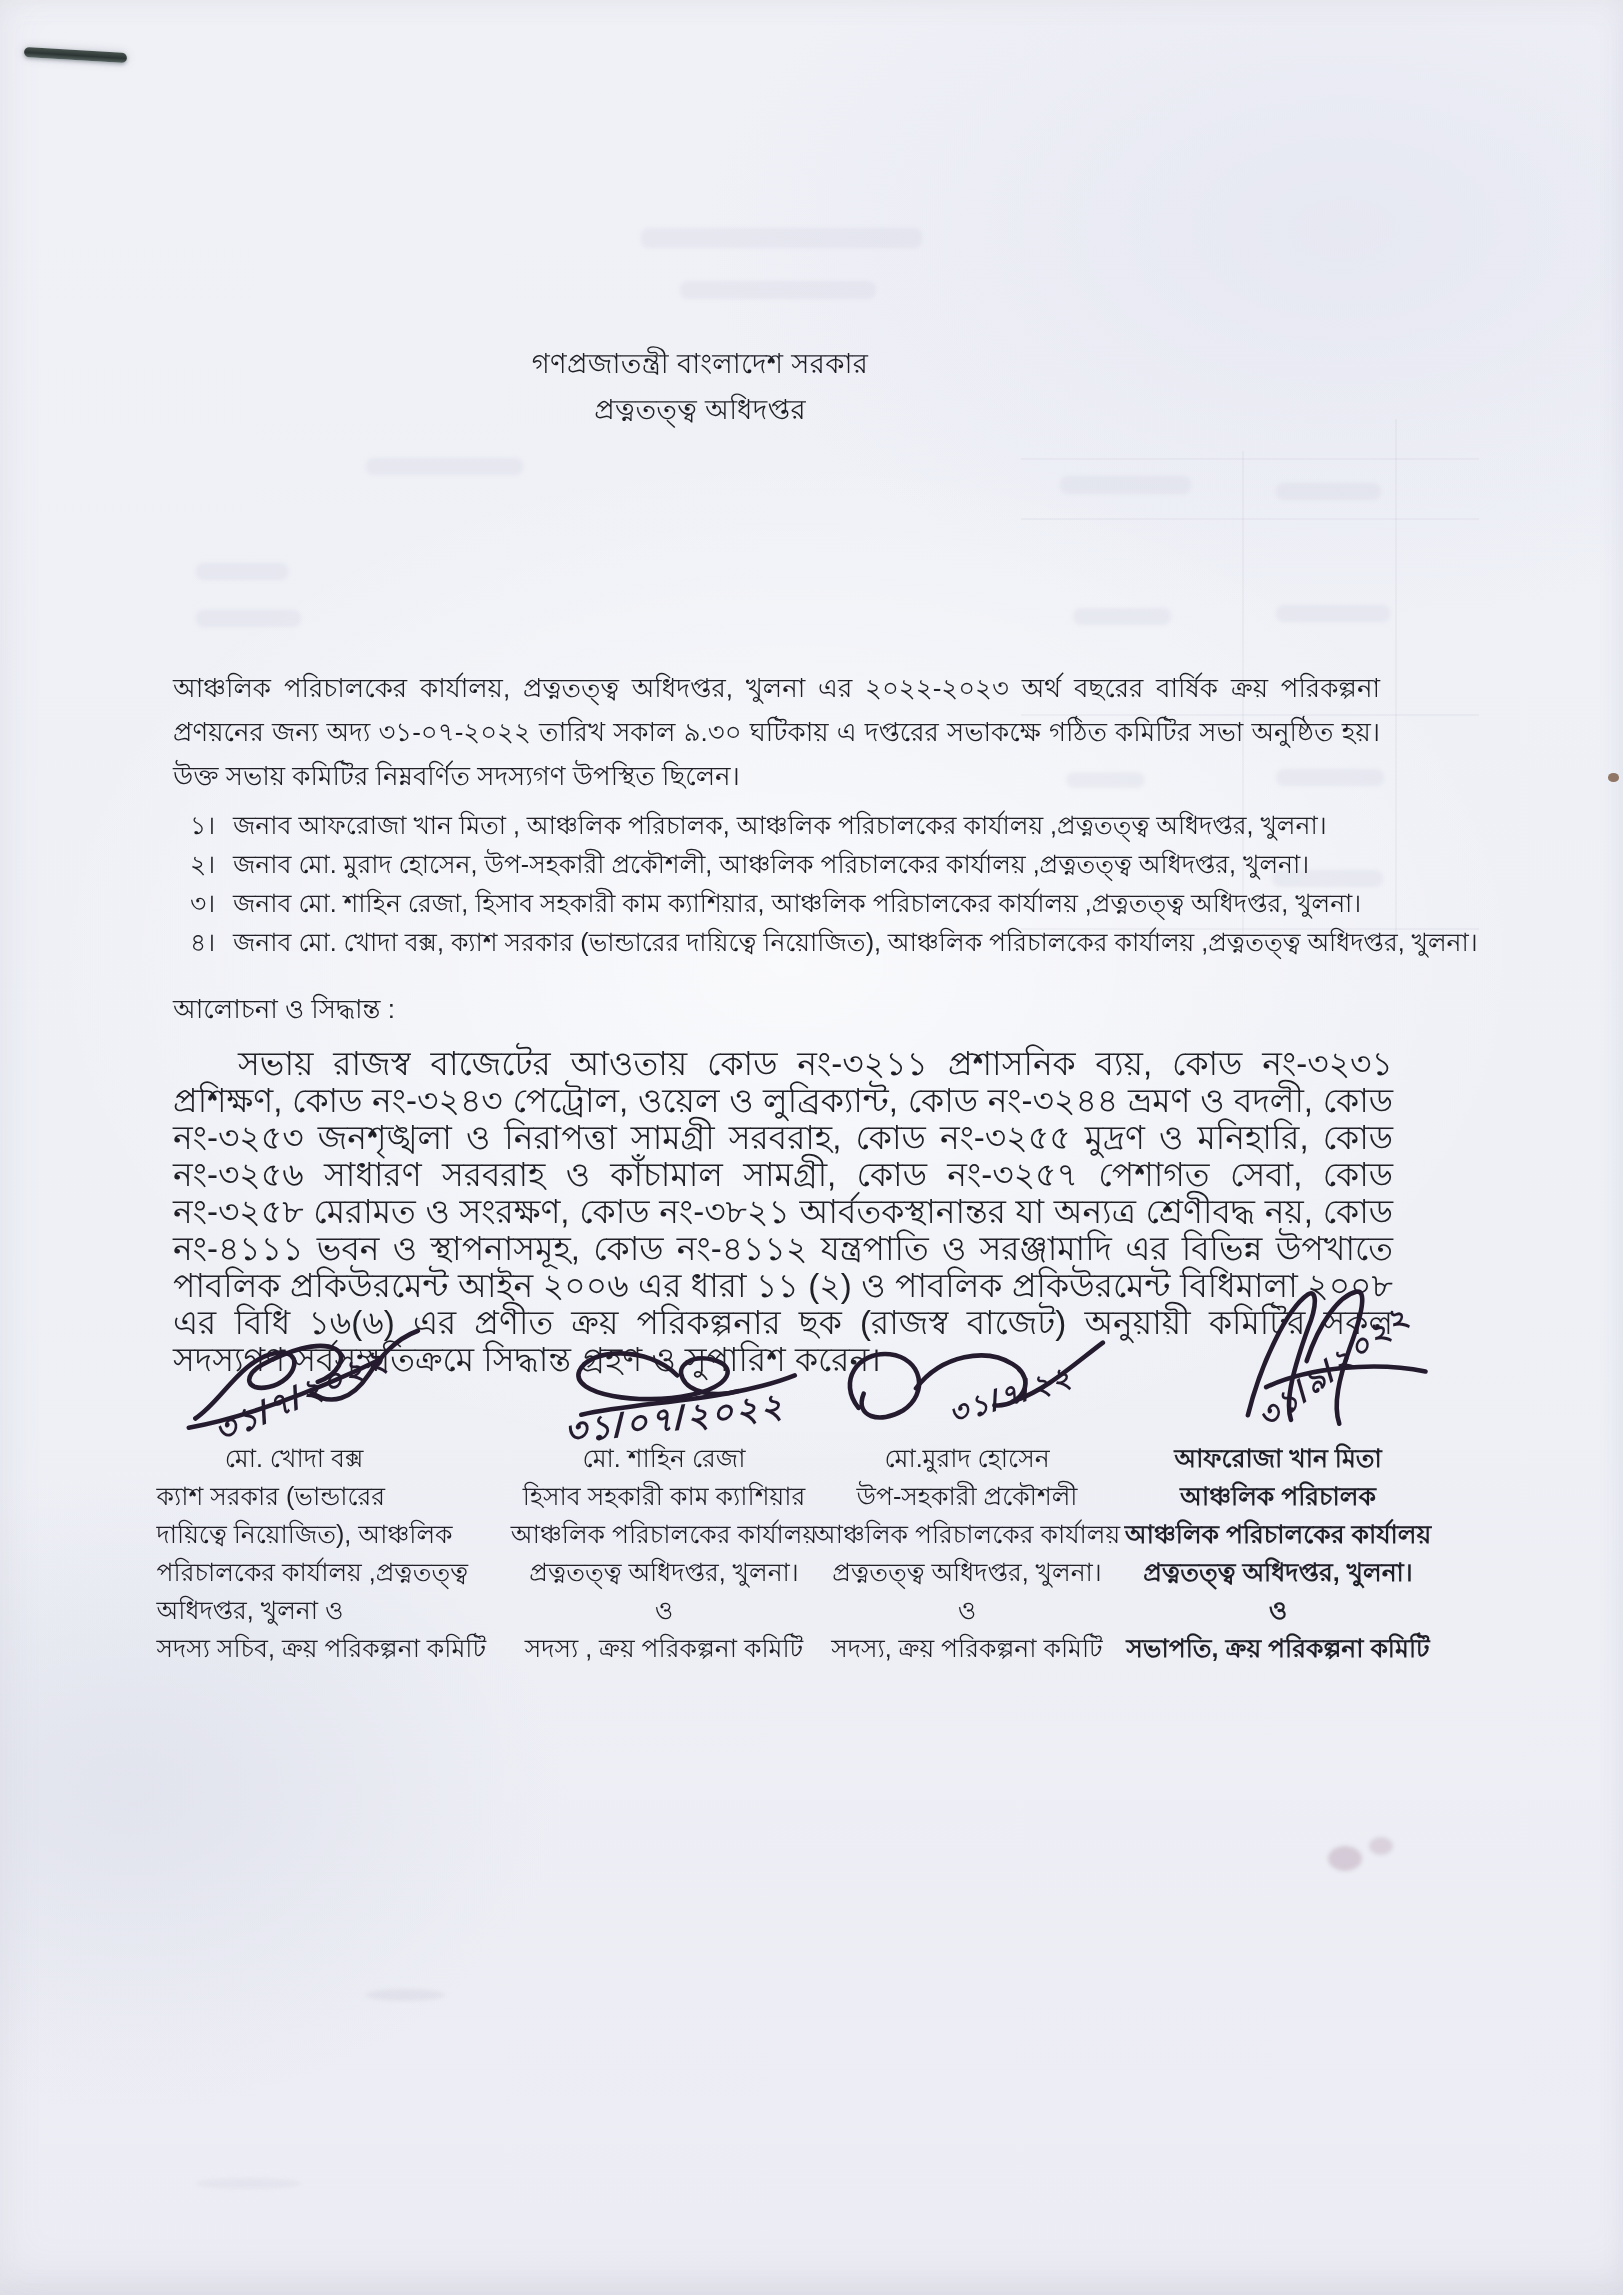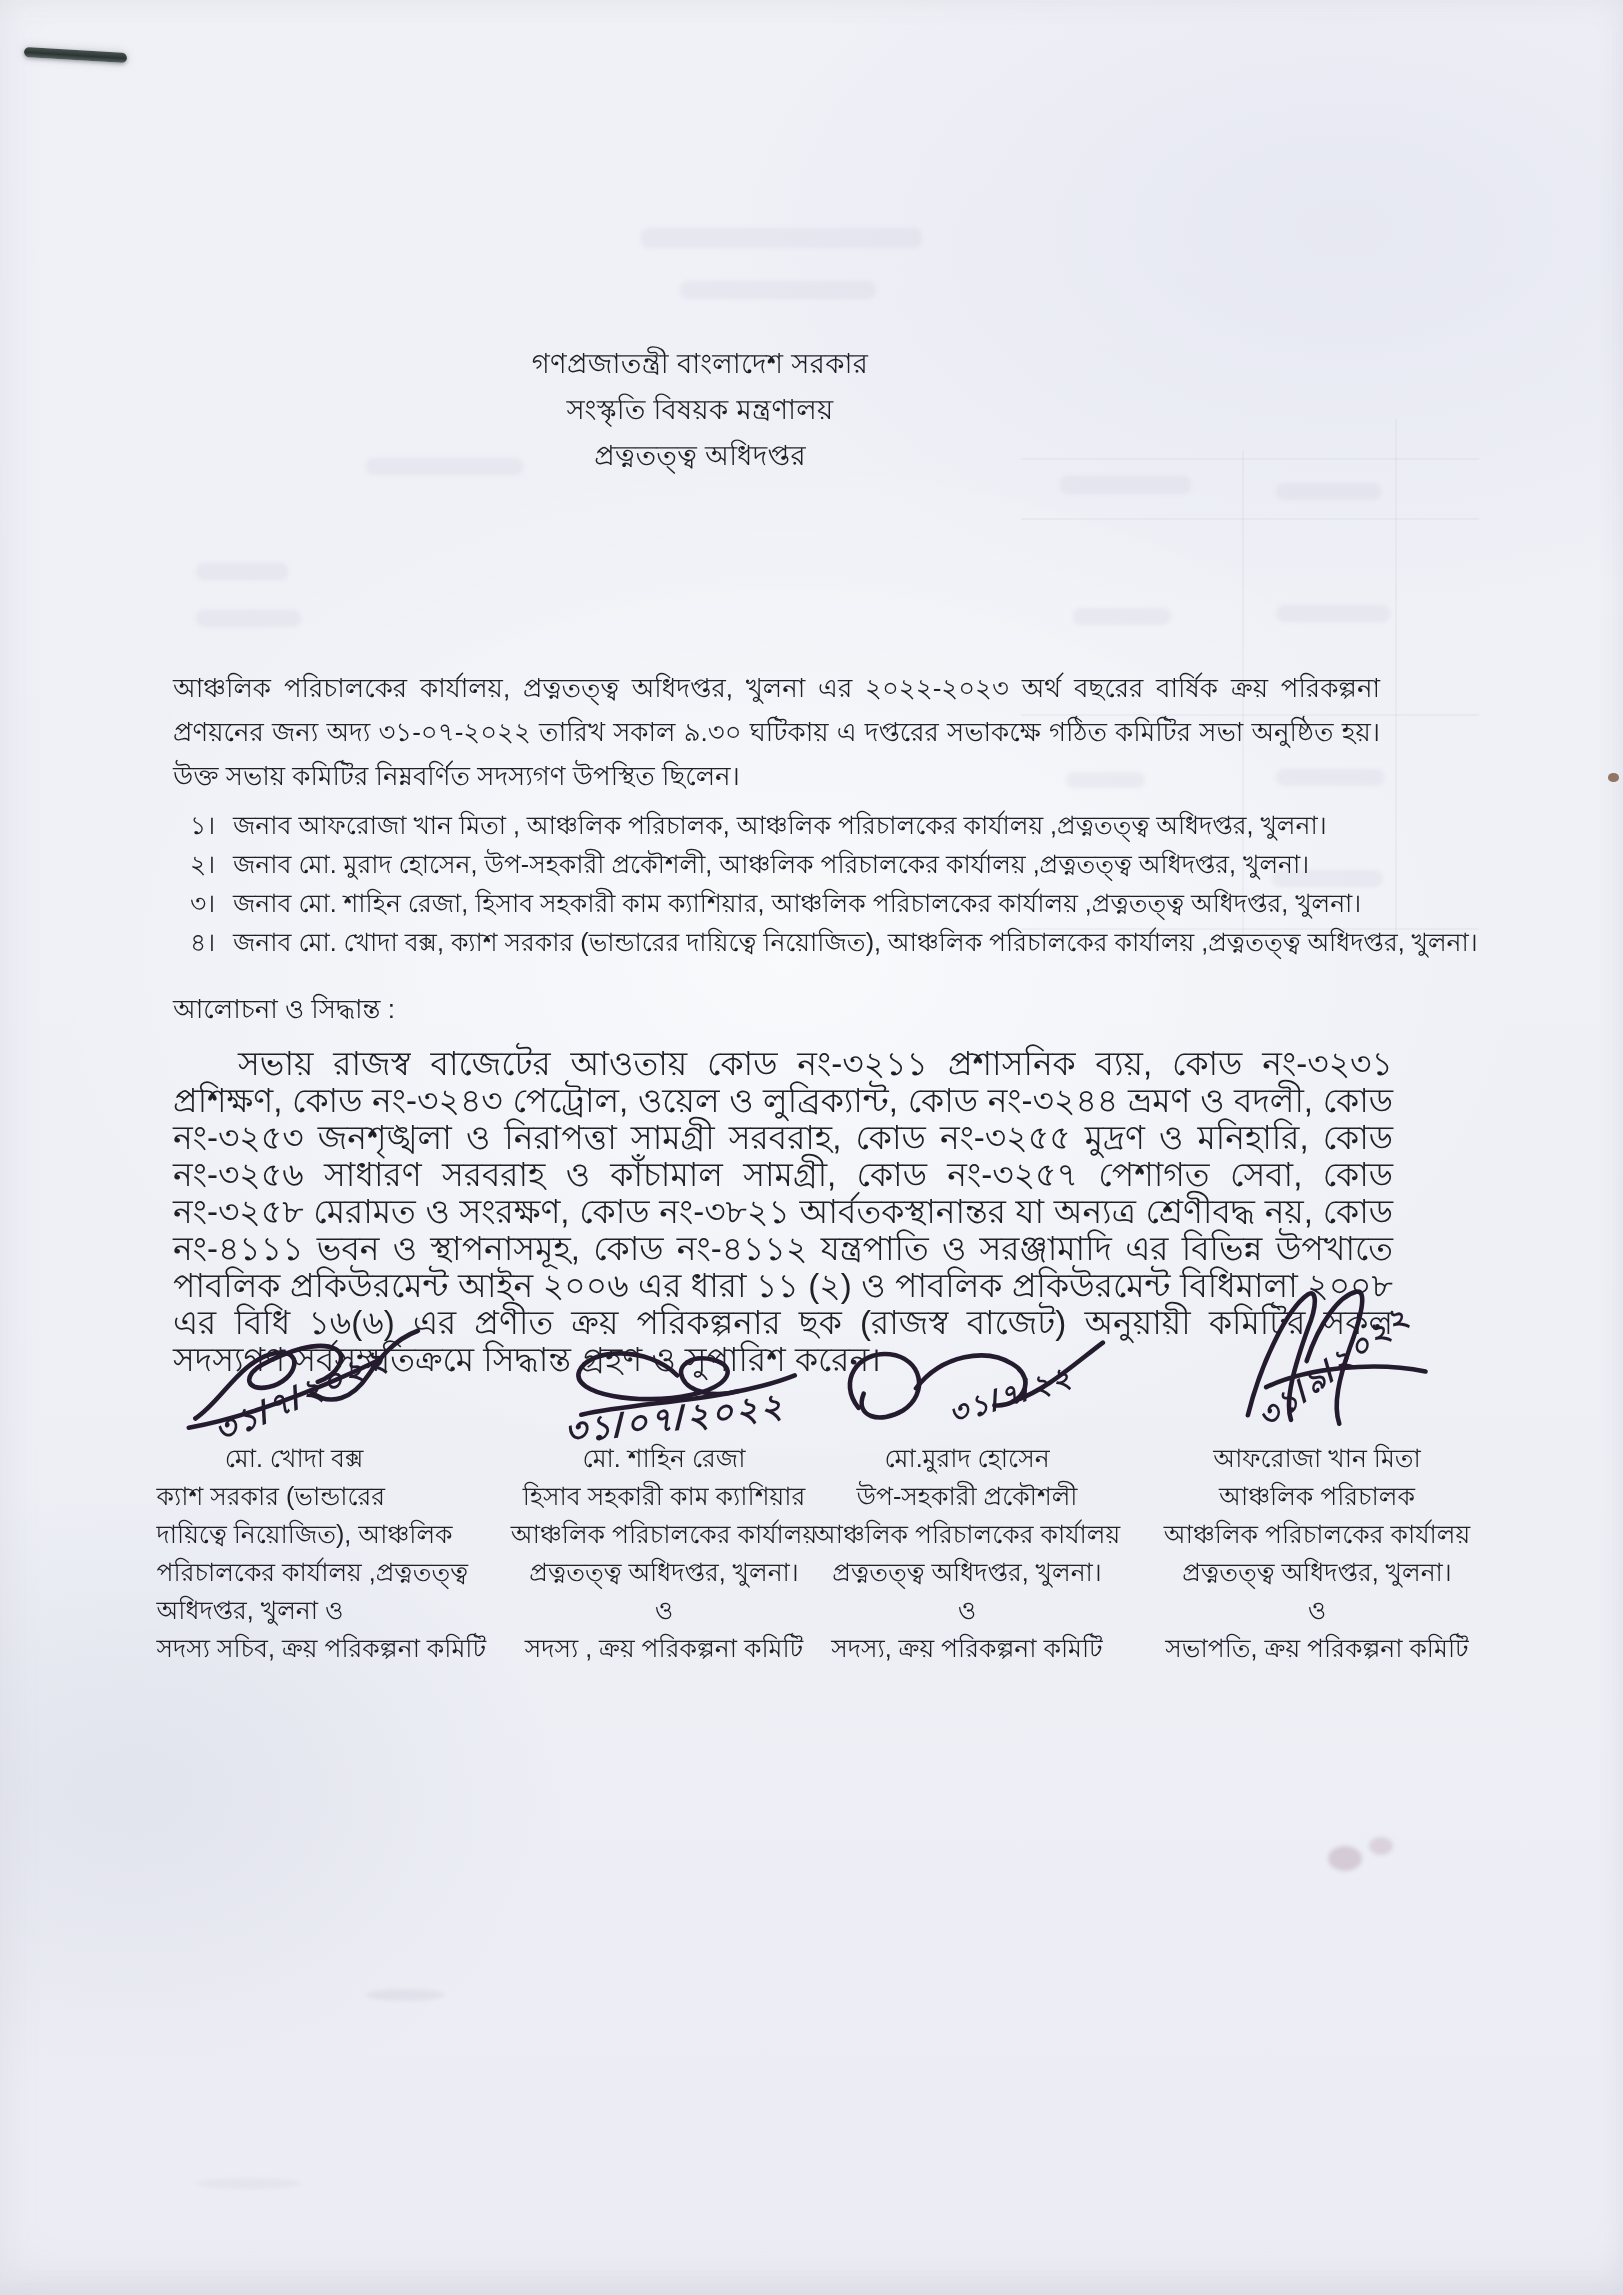--- a/index.html
+++ b/index.html
@@ -52,21 +52,21 @@
     position:absolute;top:1045px;left:173px;width:1220px;margin:0;
     font-size:33px;line-height:37px;text-align:justify;text-indent:65px;
   }
 
   
   .sig-col{position:absolute;top:1439px;width:314px;text-align:center;font-size:25px;line-height:38px;}
   .sig-col div{white-space:nowrap;}
   .c1{left:137px;}
   .c2{left:507px;}
   .c3{left:775px;margin-left:35px;}
-  .c4{left:1160px;}
+  .c4{left:1121px;font-weight:bold;}
   .c1 .sig-line{text-align:left;padding-left:19.6px;}
 
   .sig{position:absolute;pointer-events:none;}
   .sig path{fill:none;stroke:#241c2e;stroke-width:7;stroke-linecap:round;}
   .s1{left:177px;top:1315px;}
   .s2{left:543px;top:1335px;}
   .s3{left:818px;top:1328px;}
   .s4{left:1210px;top:1281px;}
   .sigdate{
     position:absolute;color:#241c2e;font-weight:600;font-style:italic;
@@ -105,21 +105,20 @@
     <div class="smudge" style="left:1328px;top:1846px;width:34px;height:25px;background:rgba(150,110,135,.28);"></div>
     <div class="smudge" style="left:1369px;top:1837px;width:23.6px;height:18.3px;background:rgba(150,110,135,.22);"></div>
     <div class="smudge" style="left:366px;top:1989px;width:79px;height:11.8px;background:rgba(130,130,160,.10);"></div>
     <div class="smudge" style="left:196px;top:2178px;width:105px;height:10.5px;background:rgba(130,130,160,.08);"></div>
   </div>
 
   <div class="staple"></div>
 
   <div class="header">
     <div class="h-line">গণপ্রজাতন্ত্রী বাংলাদেশ সরকার</div>
-    <div class="h-line">সংস্কৃতি বিষয়ক মন্ত্রণালয়</div>
     <div class="h-line">প্রত্নতত্ত্ব অধিদপ্তর</div>
   </div>
 
 
   <p class="intro">আঞ্চলিক পরিচালকের কার্যালয়, প্রত্নতত্ত্ব অধিদপ্তর, খুলনা এর ২০২২-২০২৩ অর্থ বছরের বার্ষিক ক্রয় পরিকল্পনা প্রণয়নের জন্য অদ্য ৩১-০৭-২০২২ তারিখ সকাল ৯.৩০ ঘটিকায় এ দপ্তরের সভাকক্ষে গঠিত কমিটির সভা অনুষ্ঠিত হয়। উক্ত সভায় কমিটির নিম্নবর্ণিত সদস্যগণ উপস্থিত ছিলেন।</p>
 
   <ol class="attendees">
     <li class="attendee">
       <span class="num">১।</span>
       <span class="atext">জনাব আফরোজা খান মিতা , আঞ্চলিক  পরিচালক, আঞ্চলিক পরিচালকের কার্যালয় ,প্রত্নতত্ত্ব অধিদপ্তর, খুলনা।</span>

